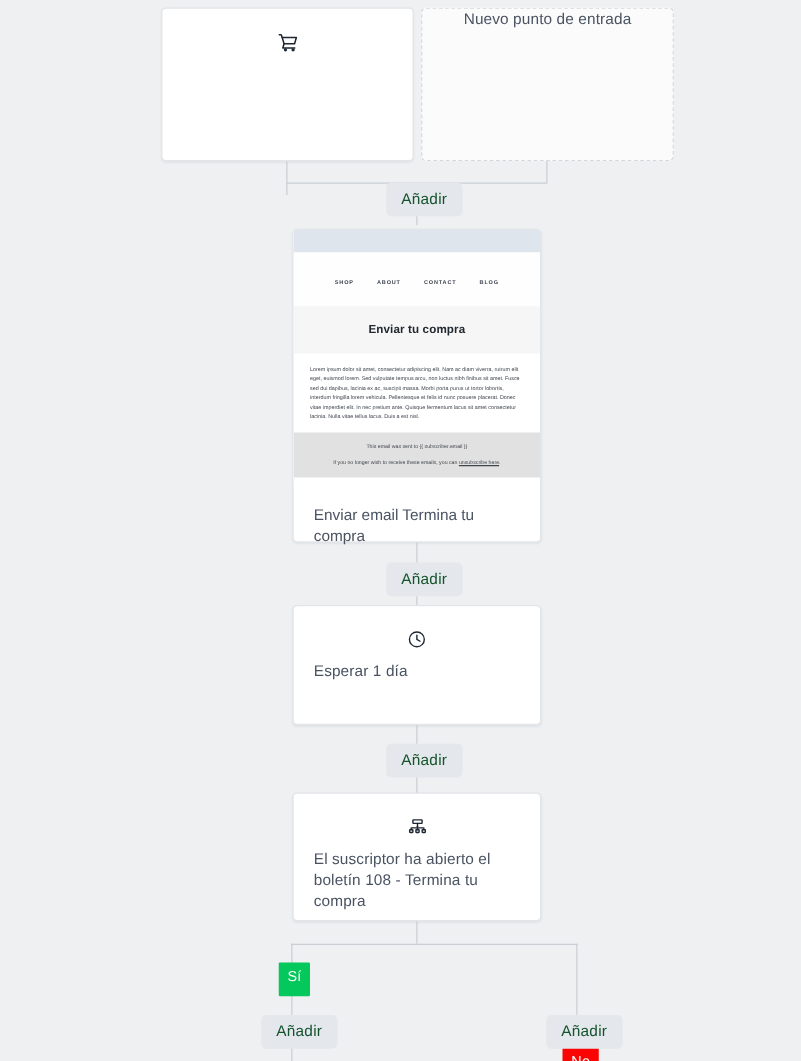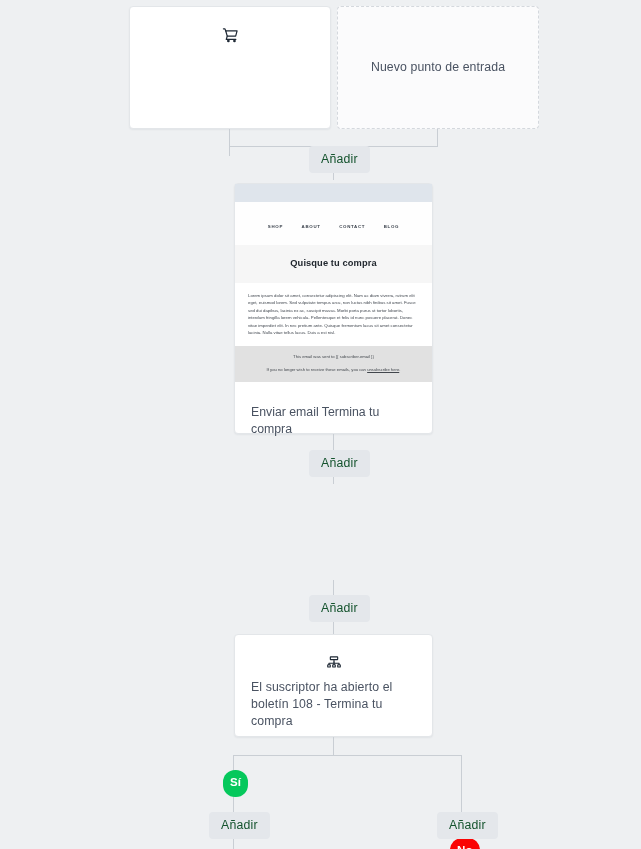--- a/index.html
+++ b/index.html
@@ -62,21 +62,20 @@
     color: #4a5362;
     letter-spacing: 0.1px;
   }
   .card-label.centered {
     text-align: center;
     padding: 0 14px;
   }
 
   .card.entrypoint-empty {
     display: flex;
-    align-items: center;
     justify-content: center;
   }
 
   
   .add-btn {
     position: absolute;
     background: #e4e7eb;
     color: #14532d;
     border: none;
     border-radius: 4px;
@@ -85,24 +84,24 @@
     line-height: 1;
     padding: 7px 12px 8px 12px;
     cursor: pointer;
     letter-spacing: 0.2px;
     white-space: nowrap;
   }
 
   
   .badge {
     position: absolute;
-    border-radius: 12px;
+    border-radius: 1px;
     color: #ffffff;
     font-size: 11.5px;
-    font-weight: bold;
+    font-weight: normal;
     line-height: 1;
     padding: 7px 7px 8px 7px;
     text-align: center;
     min-width: 21px;
     letter-spacing: 0.2px;
   }
   .badge.yes { background: #05c85c; }
   .badge.no  { background: #fa0404; }
 
   
@@ -205,36 +204,45 @@
   <div class="card" style="left:234px; top:183px; width:199px; height:251px;">
     <div class="email-preview">
       <div class="ep-topband"></div>
       <div class="ep-nav">
         <span>SHOP</span>
         <span>ABOUT</span>
         <span>CONTACT</span>
         <span>BLOG</span>
       </div>
       <div class="ep-hero">
-        <div class="ep-hero-title">Quisque tu compra</div>
+        <div class="ep-hero-title">Enviar tu compra</div>
       </div>
       <div class="ep-body">
         <p>Lorem ipsum dolor sit amet, consectetur adipiscing elit. Nam ac diam viverra, rutrum elit eget, euismod lorem. Sed vulputate tempus arcu, non luctus nibh finibus sit amet. Fusce sed dui dapibus, lacinia ex ac, suscipit massa. Morbi porta purus ut tortor lobortis, interdum fringilla lorem vehicula. Pellentesque et felis id nunc posuere placerat. Donec vitae imperdiet elit. In nec pretium ante. Quisque fermentum lacus sit amet consectetur lacinia. Nulla vitae tellus lacus. Duis a est nisl.</p>
       </div>
       <div class="ep-footer">
         <div class="f1">This email was sent to {{ subscriber.email }}</div>
         <div><span>If you no longer wish to receive these emails, you can </span><u>unsubscribe here</u><span>.</span></div>
       </div>
     </div>
     <div class="email-card-label">Enviar email Termina tu compra</div>
   </div>
 
   <div class="vline" style="left:333px; top:434px; height:50px;"></div>
   <button class="add-btn" style="left:309px; top:450px;">Añadir</button>
 
+  <div class="card" style="left:234px; top:484px; width:199px; height:96px;">
+    <div class="card-icon">
+      <svg width="15" height="15" viewBox="0 0 24 24" fill="none" stroke="#1d2733" stroke-width="1.8" stroke-linecap="round" stroke-linejoin="round">
+        <circle cx="12" cy="12" r="9.5"></circle>
+        <path d="M12 6.8V12l4 2.4"></path>
+      </svg>
+    </div>
+    <div class="card-label">Esperar 1 día</div>
+  </div>
 
   <div class="vline" style="left:333px; top:580px; height:55px;"></div>
   <button class="add-btn" style="left:309px; top:595px;">Añadir</button>
 
   <div class="card" style="left:234px; top:634px; width:199px; height:103px;">
     <div class="card-icon">
       <svg width="16" height="16" viewBox="0 0 24 24" fill="none" stroke="#1d2733" stroke-width="1.7" stroke-linecap="round" stroke-linejoin="round">
         <rect x="6.5" y="2.8" width="11" height="4.2" rx="0.6"></rect>
         <path d="M12 7v3.6"></path>
         <path d="M4.4 14.3v-1.9h15.2v1.9"></path>

